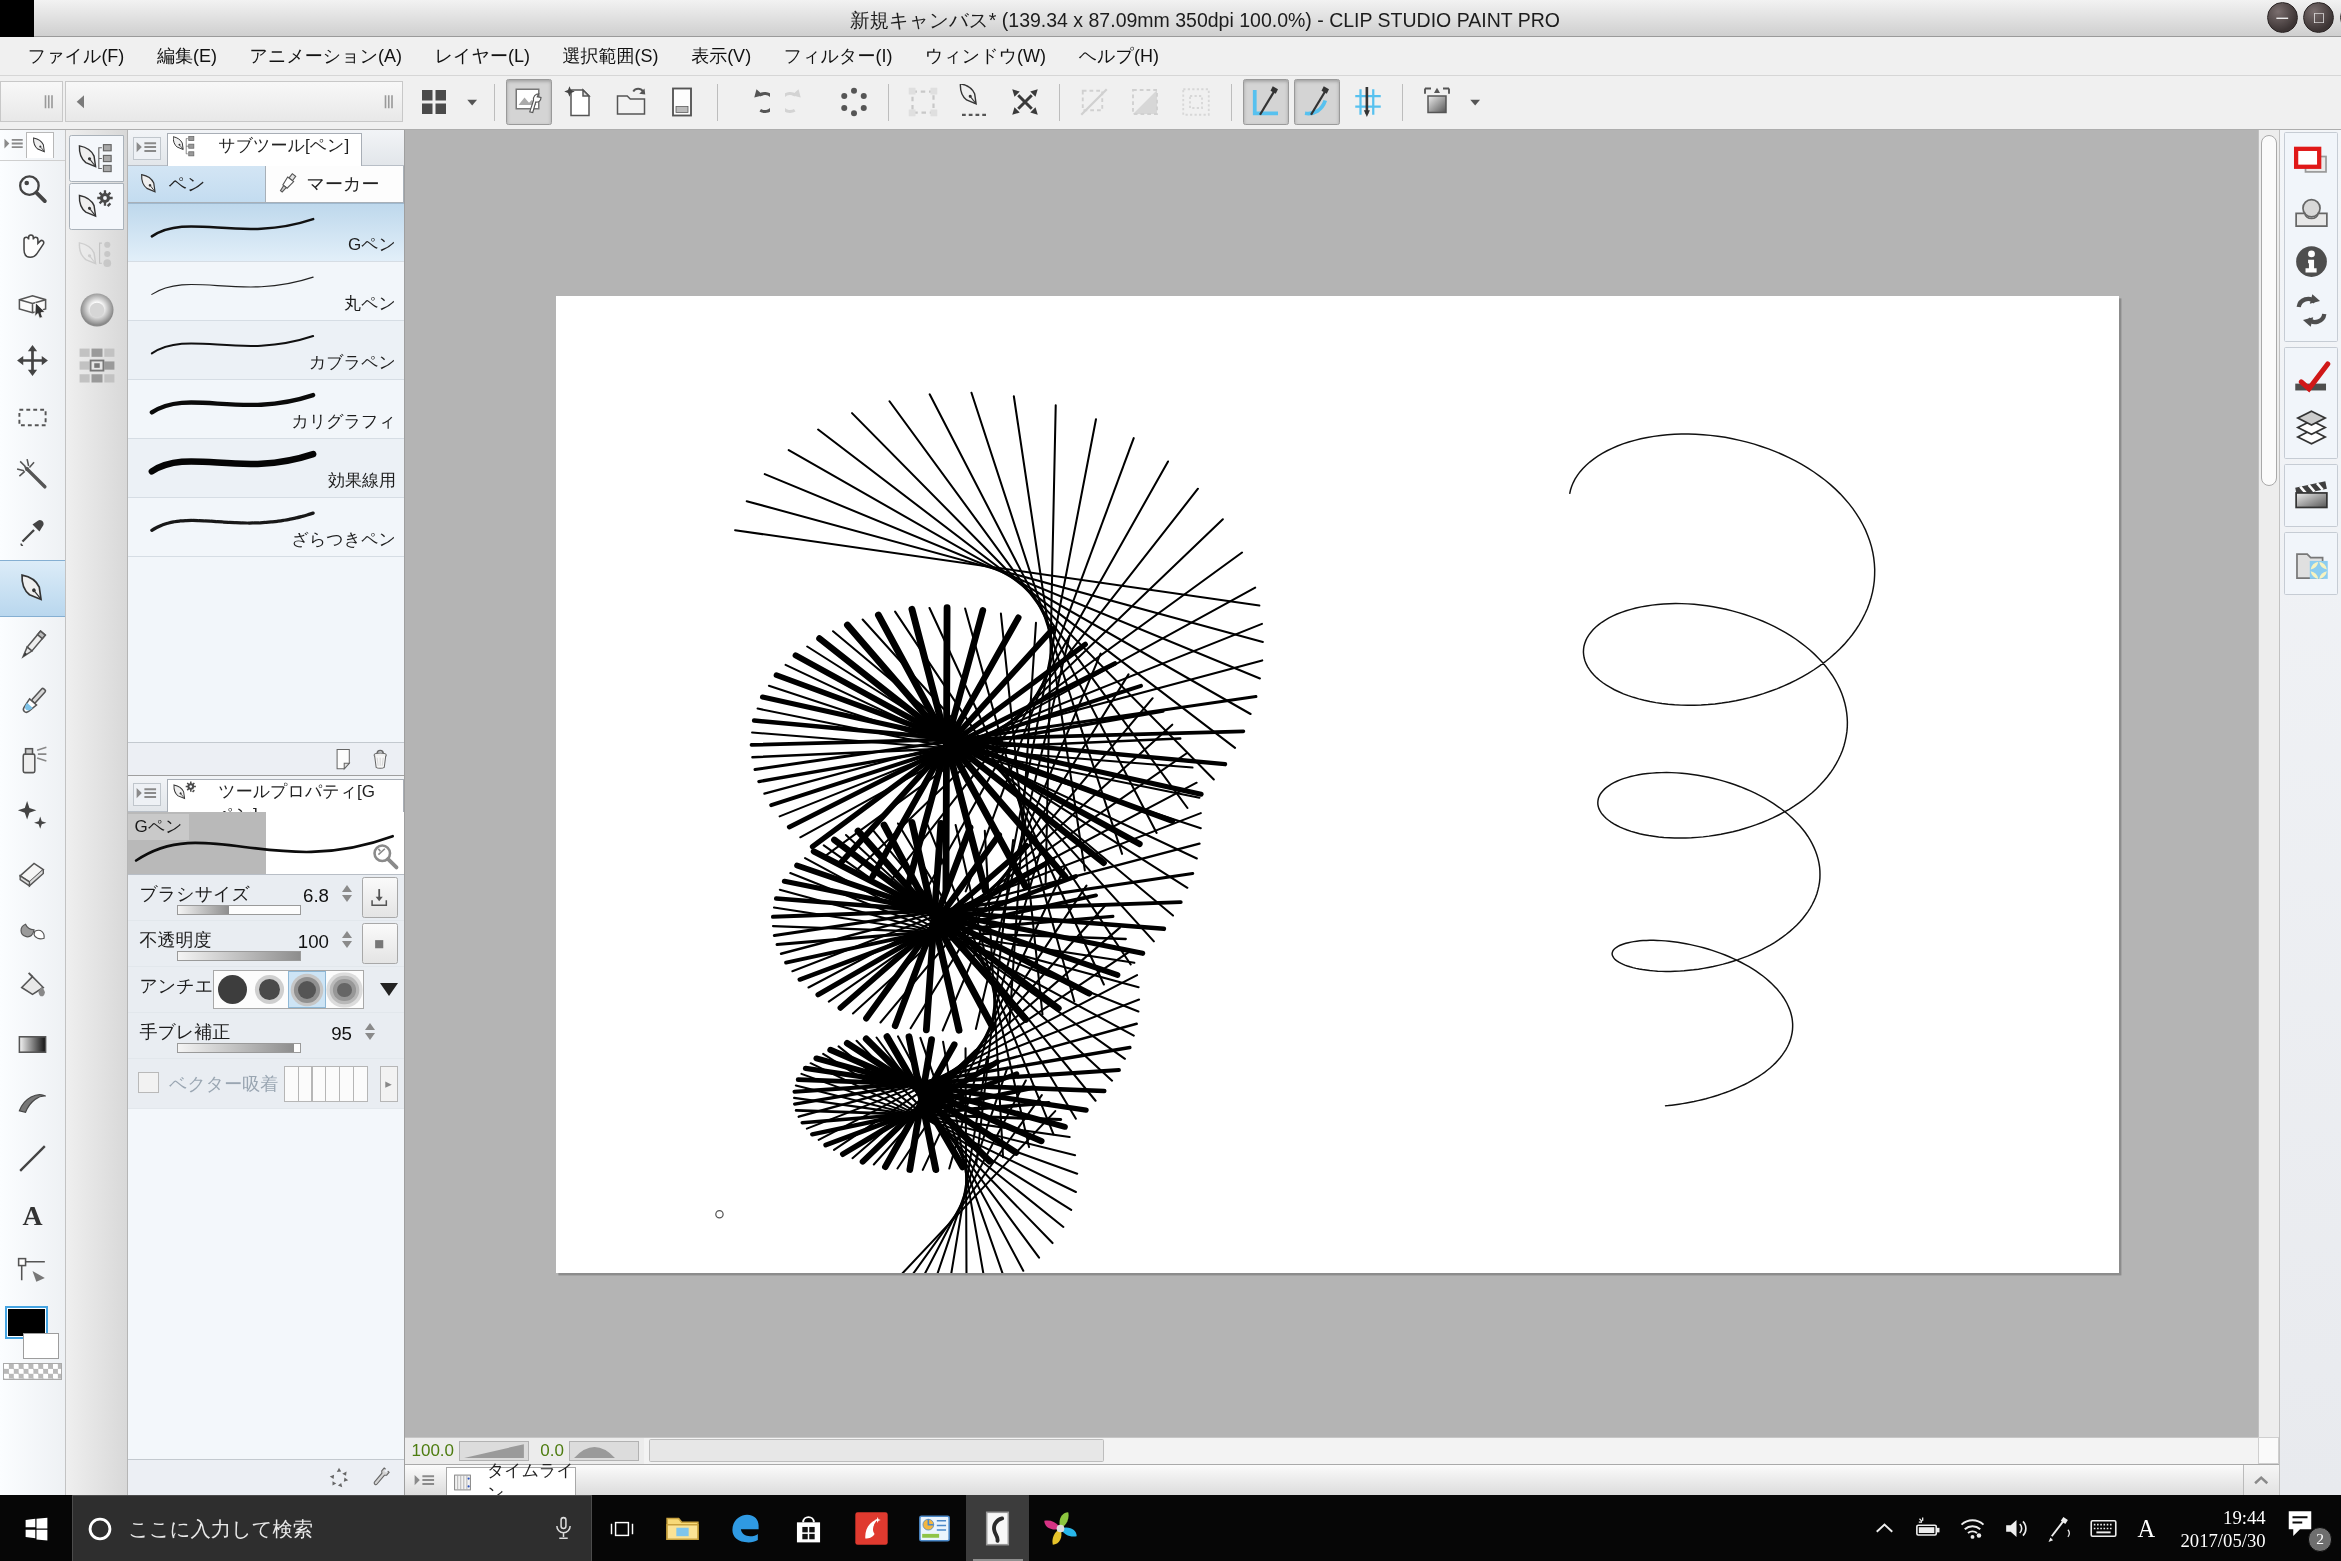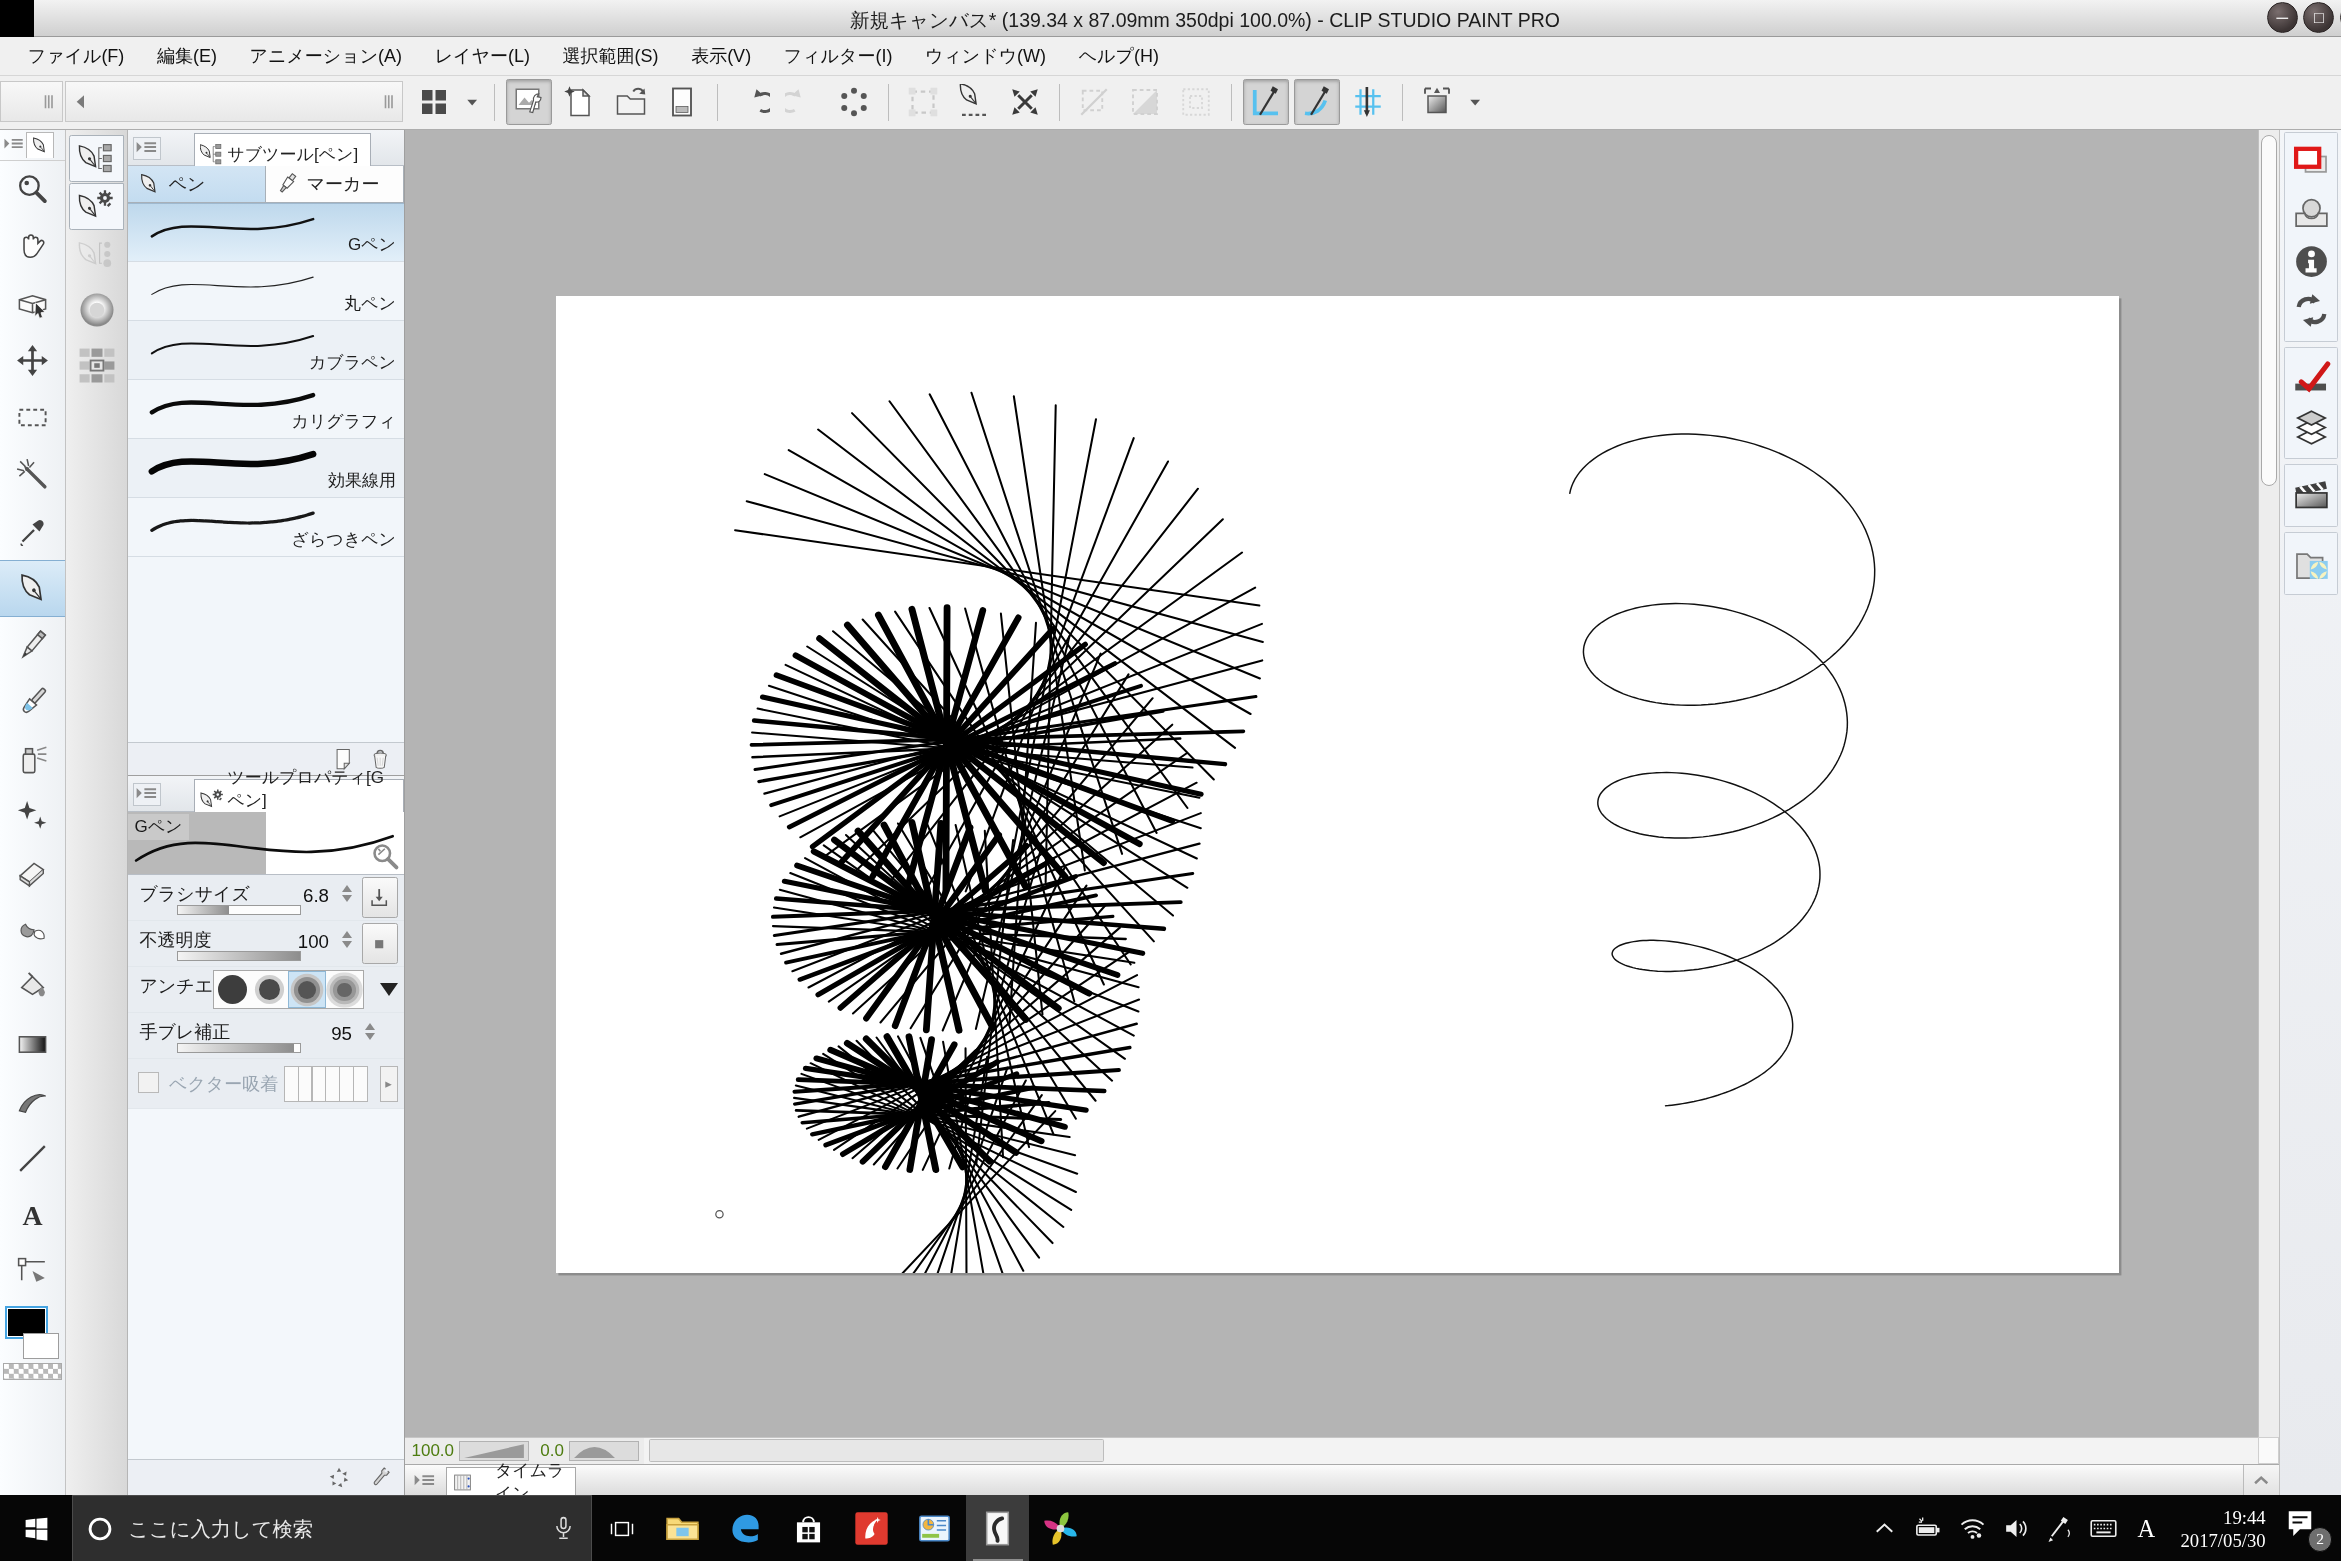--- a/index.html
+++ b/index.html
@@ -69,21 +69,21 @@
   .dockbtn svg{width:37px;height:37px;}
   .dockbtn.flat{background:transparent;border-color:transparent;opacity:.55;}
   .dockplain{width:49px;height:49px;margin:6.5px auto;display:flex;align-items:center;justify-content:center;}
   .dockplain svg{width:44px;height:44px;}
 
   
   .panel-col{width:277px;border-right:0.8px solid #9f9f9f;display:flex;flex-direction:column;background:#e9edf2;}
   .phead{height:36px;position:relative;background:linear-gradient(#f2f4f7,#e2e6ea);border-bottom:0.8px solid #b8bec6;}
   .phead .pm{position:absolute;left:4.9px;top:6.5px;width:28px;height:23px;border:0.8px solid #c0c6cc;background:#eef1f5;}
   .ptab{position:absolute;left:39px;top:3.3px;height:33px;background:#fff;border:0.8px solid #a8aeb6;border-bottom:none;
-    display:flex;align-items:flex-end;gap:3px;padding:0 11.4px 0 4.9px;margin-left:27px;}
+    display:flex;align-items:flex-start;gap:21px;padding:0 11.4px 0 4.9px;}
   .ptab svg{width:24.4px;height:24.4px;}
   .ptab .ptitle{font-size:17px;color:#222;}
   .subtool{height:646px;display:flex;flex-direction:column;border-bottom:0.8px solid #9f9f9f;}
   .sttabs{height:37px;display:flex;background:#dde3ea;border-bottom:0.8px solid #a8b0b8;}
   .sttab{flex:1;display:flex;align-items:center;gap:6.5px;padding-left:8.1px;border-right:0.8px solid #a8b0b8;
     background:#fdfdfd;font-size:18px;color:#222;}
   .sttab svg{width:26px;height:26px;}
   .sttab.selected{background:linear-gradient(#d3e5f4,#c3dcf0);}
   .brushrow{height:59px;position:relative;background:#f2f6fa;border-bottom:0.8px solid #d6dde4;}
   .brushrow.alt{background:#ecf1f6;}
@@ -146,21 +146,21 @@
   .hval{font-size:17px;color:#4d7c0f;margin-left:6.5px;}
   .hwidget{width:70px;height:19.5px;background:#dcdcdc;border:0.8px solid #b2b2b2;margin:0 4.9px;}
   .hwidget svg{width:100%;height:100%;}
   .htrack{flex:1;height:100%;position:relative;background:#f3f3f3;}
   .hthumb{position:absolute;left:4.9px;top:0.8px;width:455px;height:23.6px;background:#e7e7e7;border:0.8px solid #bdbdbd;border-radius:1.6px;}
   .corner{position:absolute;right:0;bottom:31px;width:21px;height:27px;background:#fafafa;border:0.8px solid #cfcfcf;}
   .tstrip{position:absolute;left:0;right:0;bottom:0;height:31px;background:linear-gradient(#fbfbfb,#dcdcdc);
     border-top:0.8px solid #a9a9a9;}
   .tstrip .pm{position:absolute;left:6.5px;top:5.7px;width:26px;height:19.5px;}
   .ttab{position:absolute;left:41px;top:2.4px;height:28.5px;width:130px;background:#fff;border:0.8px solid #a8a8a8;border-bottom:none;
-    display:flex;align-items:center;gap:22px;padding-left:4.9px;font-size:17px;color:#222;}
+    display:flex;align-items:center;gap:14px;padding-left:4.9px;font-size:17px;color:#222;}
   .ttab svg{width:21px;height:21px;}
   .tchev{position:absolute;right:0;top:0;width:36px;height:100%;border-left:0.8px solid #bbb;
     background:linear-gradient(#f6f6f6,#e2e2e2);display:flex;align-items:center;justify-content:center;}
   .tchev svg{width:24.4px;height:24.4px;}
 
   
   .right-sidebar{width:63px;background:linear-gradient(to bottom,#f3f5f8,#e8eaee);border-left:0.8px solid #c2c2c2;padding-top:1.6px;}
   .sgroup{margin:0 4.1px 4.9px 4.1px;border:0.8px solid #c6ccd4;background:#f1f5fa;border-radius:1.6px;padding:4.1px 0;}
   .sicon{width:46px;height:46px;margin:3.3px auto;display:flex;align-items:center;justify-content:center;}
   .sicon svg{width:41px;height:41px;}

